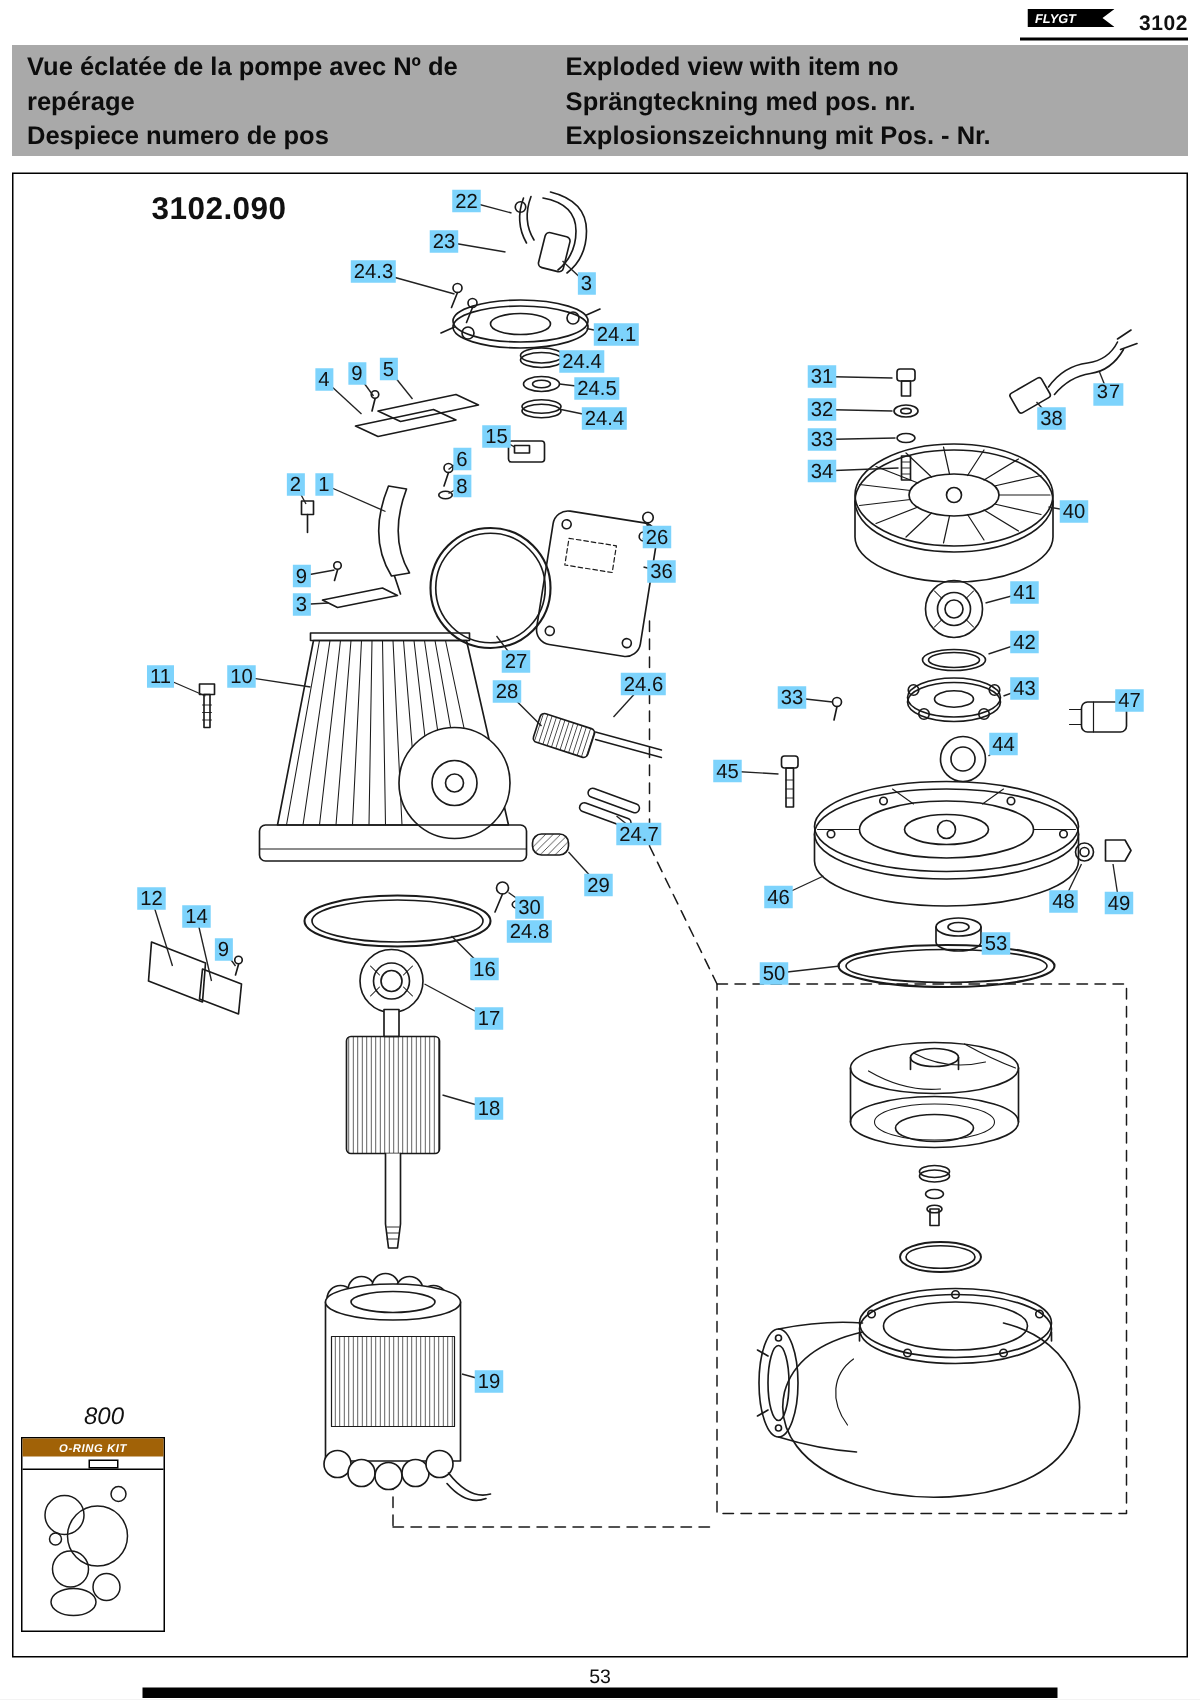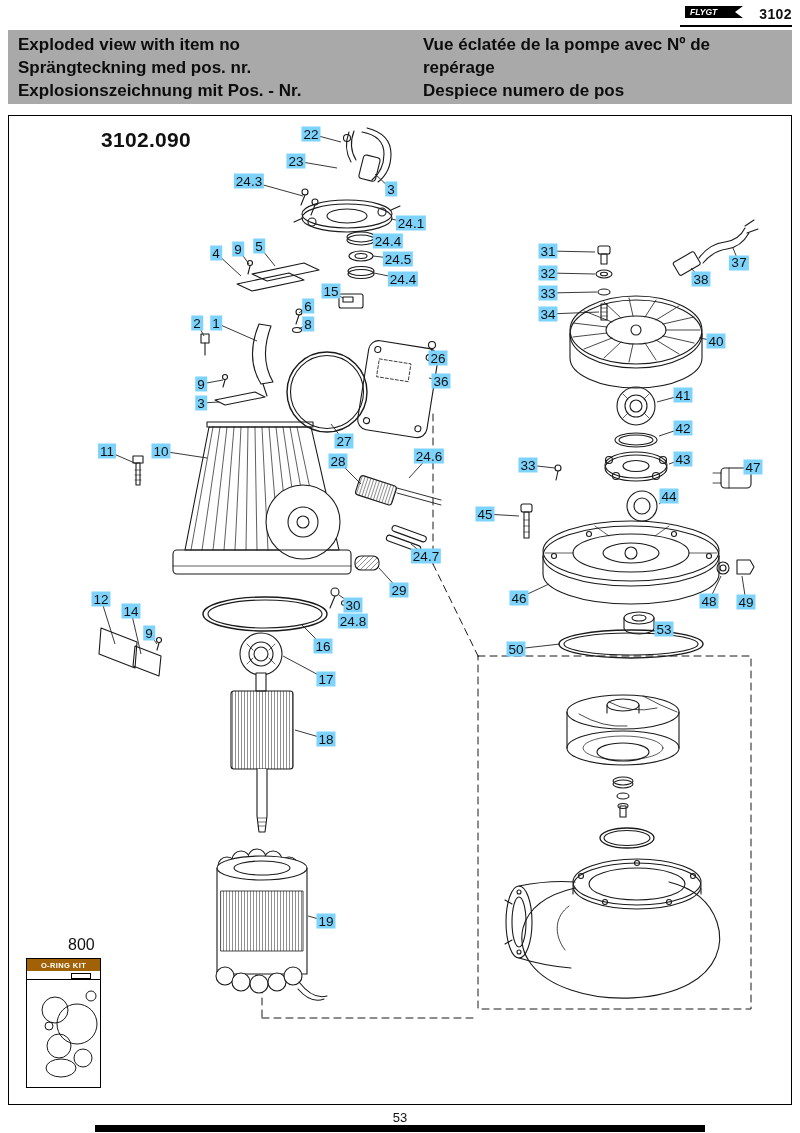--- a/index.html
+++ b/index.html
@@ -23,21 +23,21 @@
     position:absolute; left:8px; top:115px; width:784px; height:990px;
     border:1.5px solid #000; background:#fff;
   }
   .drawing-number { position:absolute; left:92px; top:12px; font-weight:bold; font-size:21px; letter-spacing:.3px; }
   svg.art, svg.leaders { position:absolute; left:0; top:0; width:784px; height:990px; }
   .callout-layer { position:absolute; left:0; top:0; width:784px; height:990px; }
   .callout {
     position:absolute; transform:translate(-50%,-50%);
     font-size:13.5px; background:#7dd3fc; padding:0 2px; white-space:nowrap; line-height:15px;
   }
-  .oring-kit { position:absolute; left:17px; top:820px; width:75px; }
+  .oring-kit { position:absolute; left:5px; top:820px; width:96px;font-style:italic; }
   .kit-number { font-size:16px; margin:0 0 4px 42px; }
   .kit-box { border:1.3px solid #000; height:130px; background:#fff; }
   .kit-header {
     background:#a16207; color:#fff; font-size:7.5px; font-weight:bold;
     text-align:center; padding:2px 0 1px; letter-spacing:.4px;
   }
   .kit-strip { height:9px; border-bottom:1px solid #000; position:relative; }
   .kit-strip:after { content:""; position:absolute; left:44px; top:2px; width:18px; height:4px; border:1px solid #000; }
   .pageno { position:absolute; bottom:8px; left:0; width:100%; text-align:center; font-size:13px; }
   .bottombar { position:absolute; left:95px; bottom:1px; width:610px; height:7px; background:var(--bar,#000); }
@@ -52,29 +52,29 @@
       <svg width="58" height="14" viewBox="0 0 58 14">
         <polygon points="0,1 58,1 50,7 58,13 0,13" fill="#000"></polygon>
         <text x="5" y="10" fill="#fff" font-size="8.5" font-style="italic" font-weight="bold" font-family="Liberation Sans, sans-serif">FLYGT</text>
       </svg>
     </span>
     <span class="model">3102</span>
   </div>
   <div class="brand-rule"></div>
 
   <div class="titlebar">
+    <div class="title-col right">
+      <div>Vue éclatée de la pompe avec Nº de</div>
+      <div>repérage</div>
+      <div>Despiece numero de pos</div>
+    </div>
     <div class="title-col left">
       <div>Exploded view with item no</div>
       <div>Sprängteckning med pos. nr.</div>
       <div>Explosionszeichnung mit Pos. - Nr.</div>
-    </div>
-    <div class="title-col right">
-      <div>Vue éclatée de la pompe avec Nº de</div>
-      <div>repérage</div>
-      <div>Despiece numero de pos</div>
     </div>
   </div>
 
   <div class="diagram">
 
     <svg class="art" viewBox="0 0 784 990">
       <defs>
         <pattern id="hatchV" width="3" height="8" patternUnits="userSpaceOnUse">
           <path d="M1.5,0 V8" stroke="#444" stroke-width="0.6"></path>
         </pattern>

